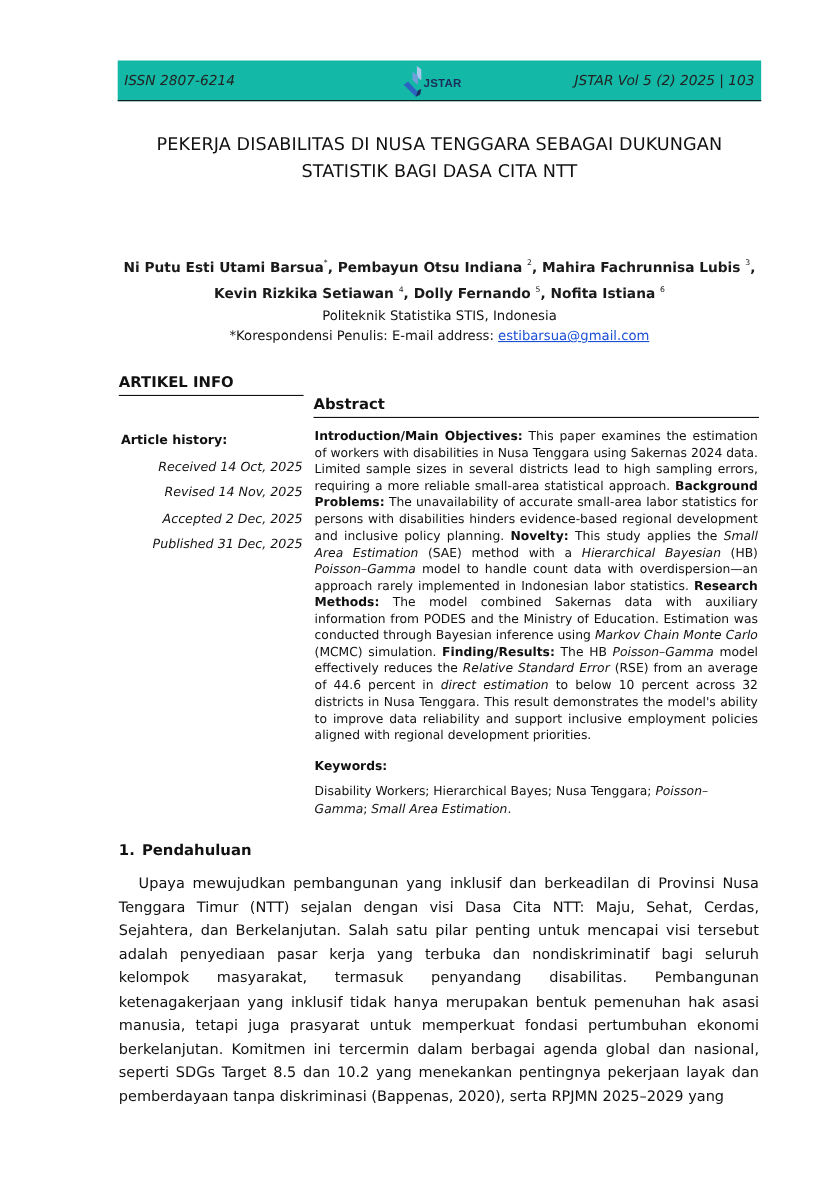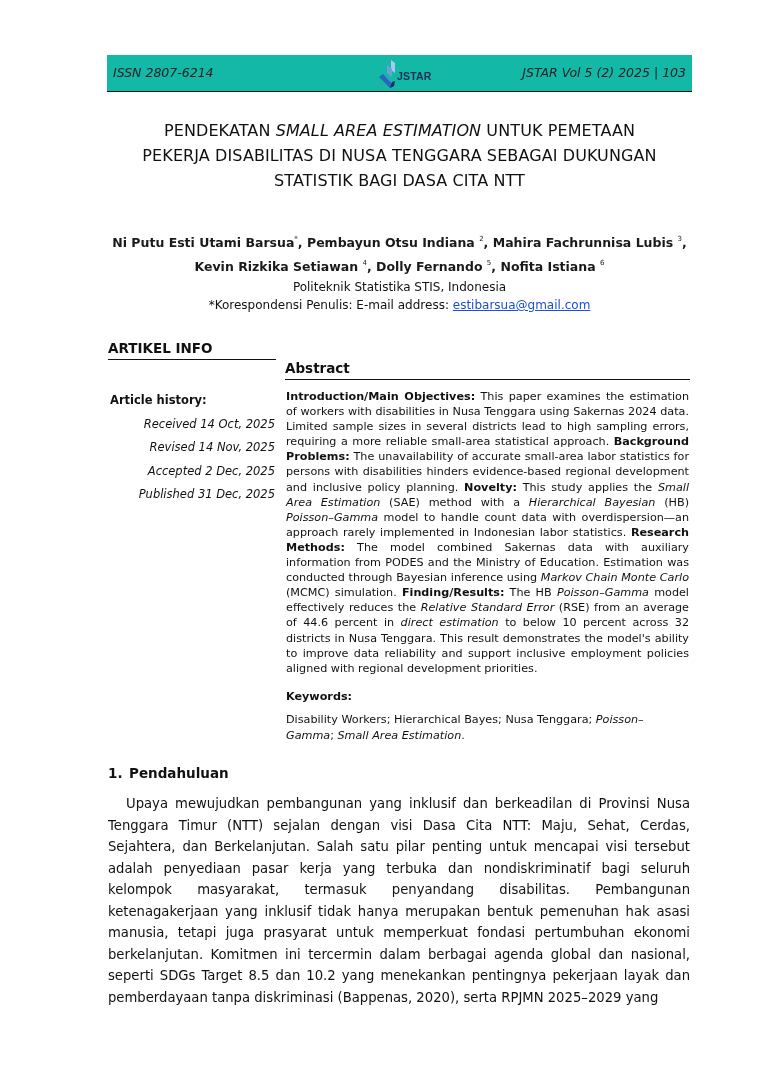--- a/index.html
+++ b/index.html
@@ -2,21 +2,21 @@
 <html><head>
   <meta charset="utf-8">
   <style>
     html, body { margin: 0; padding: 0; background: #ffffff; }
     body { width: 760px; height: 1079px; position: relative; overflow: hidden;
       font-family: "DejaVu Sans", "Liberation Sans", sans-serif; color: #111; }
     .header-band { position: absolute; left: 107px; top: 55px; width: 585px; height: 36px;
       background: #c9dcef; border-bottom: 1.5px solid #111; }
     .header-left { position: absolute; left: 6px; top: 10px; font-size: 12.5px; font-style: italic; color: #222; }
     .header-right { position: absolute; right: 6px; top: 10px; font-size: 12.5px; font-style: italic; color: #222; }
-    .logo { position: absolute; left: 270px; top: 4px; width: 60px; height: 30px; text-decoration: underline; }
+    .logo { position: absolute; left: 258px; top: 4px; width: 60px; height: 30px; text-decoration: underline; }
     .logo svg { position: absolute; left: 0; top: 0; }
     .logo-text { position: absolute; left: 20px; top: 11px; font-family: "Liberation Sans", sans-serif;
       font-weight: bold; font-size: 10.5px; color: #1b2f5c; letter-spacing: 0.2px; }
     .title { position: absolute; left: 107px; top: 118px; width: 585px; text-align: center;
       font-size: 16px; line-height: 25px; color: #111; letter-spacing: 0.1px; }
     .title .line { display: block; white-space: nowrap; }
     .authors { position: absolute; left: 107px; top: 229px; width: 585px; text-align: center;
       font-size: 12.5px; line-height: 20px; font-weight: bold; color: #1a1a1a; }
     .authors .line { display: block; white-space: nowrap; }
     .authors sup { font-size: 7px; font-weight: normal; vertical-align: 6px; }
@@ -52,21 +52,20 @@
       <polygon points="10,6 15,10 15,18 10,14" fill="#6f9fd8"></polygon>
       <polygon points="2,18 6,15 17,27 13,29" fill="#2b63c2"></polygon>
       <polygon points="13,29 17,27 18,22 15,23" fill="#1b2f5c"></polygon>
     </svg>
     <span class="logo-text">JSTAR</span>
   </div>
   <span class="header-right">JSTAR Vol 5 (2) 2025 | 103</span>
 </div>
 
 <div class="title" id="title-box">
-    <span class="line"><span>PENDEKATAN </span><i>SMALL AREA ESTIMATION</i><span> UNTUK PEMETAAN</span></span>
     <span class="line"><span>PEKERJA DISABILITAS DI NUSA TENGGARA SEBAGAI DUKUNGAN</span></span>
     <span class="line"><span>STATISTIK BAGI DASA CITA NTT</span></span>
   </div>
 
 <div class="authors" id="authors-box">
     <span class="line"><span>Ni Putu Esti Utami Barsua</span><sup>*</sup>, <span>Pembayun Otsu Indiana </span><sup>2</sup>, <span>Mahira Fachrunnisa Lubis </span><sup>3</sup>, </span>
     <span class="line"><span>Kevin Rizkika Setiawan </span><sup>4</sup>, <span>Dolly Fernando </span><sup>5</sup>, <span>Nofita Istiana </span><sup>6</sup></span>
   </div>
 
 <div class="affil">

